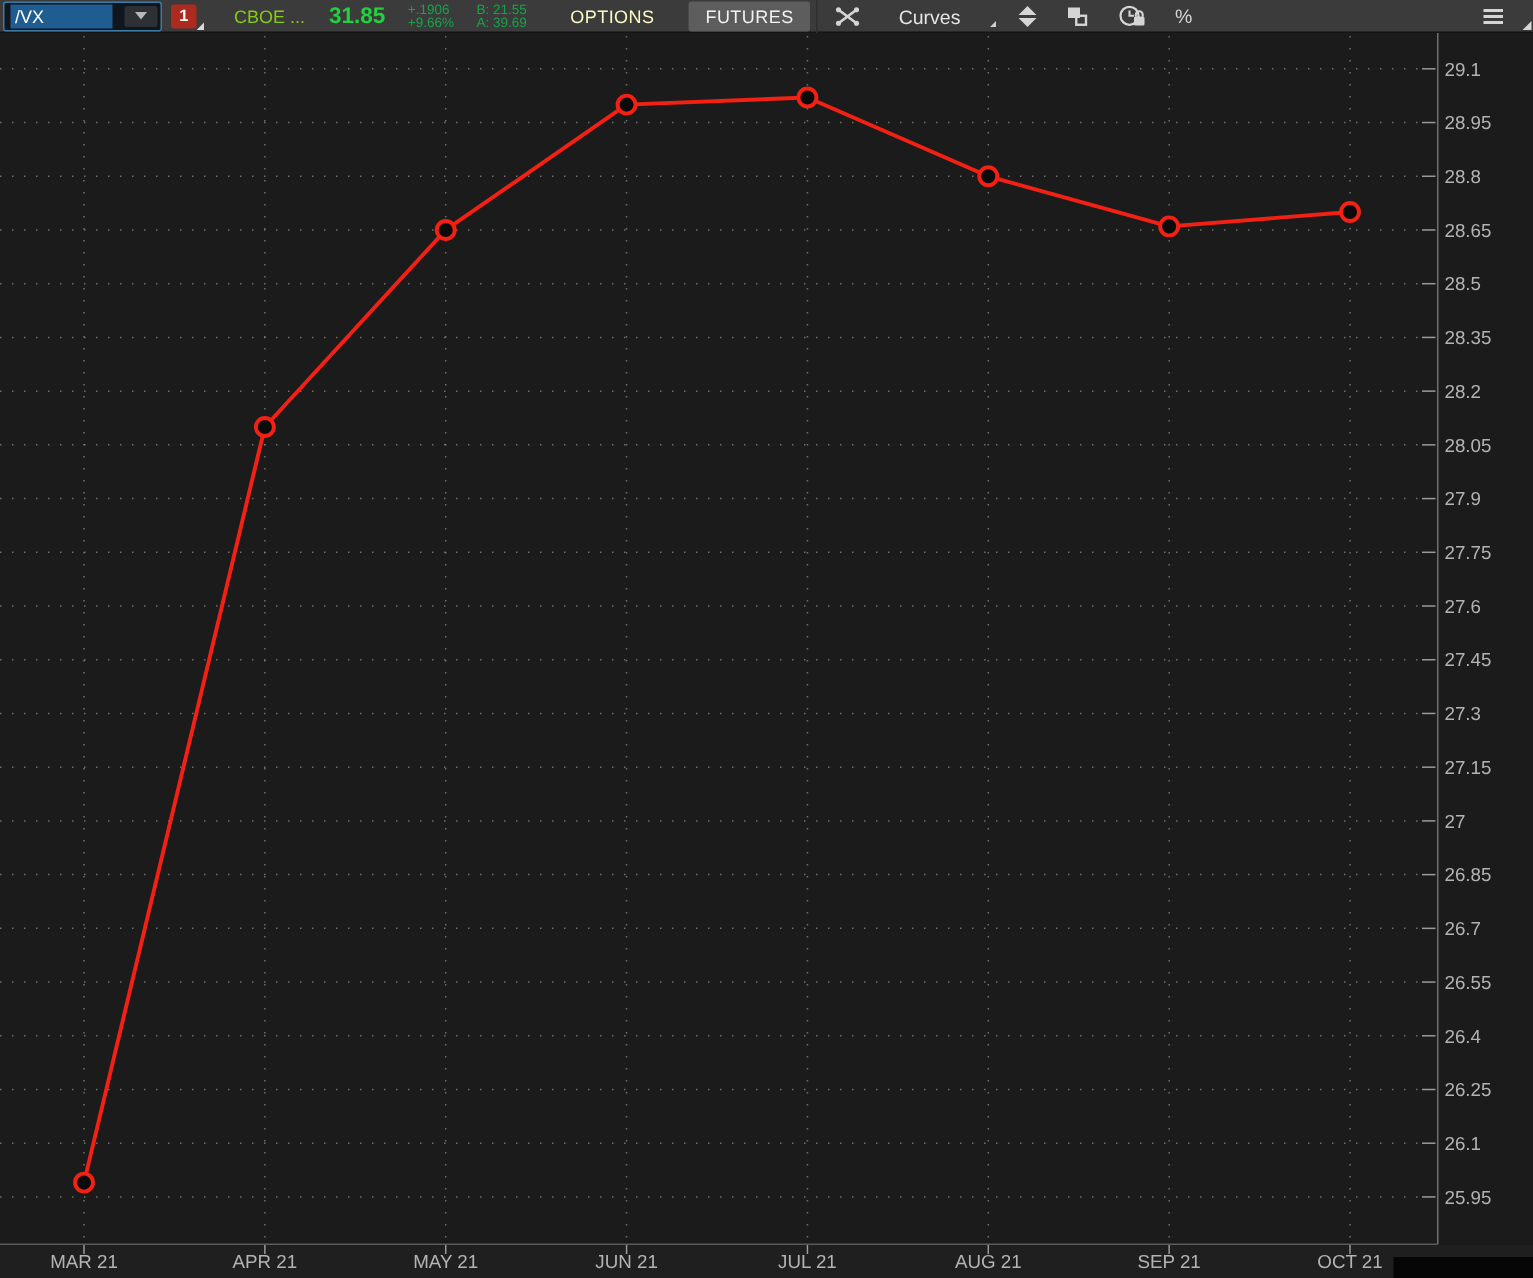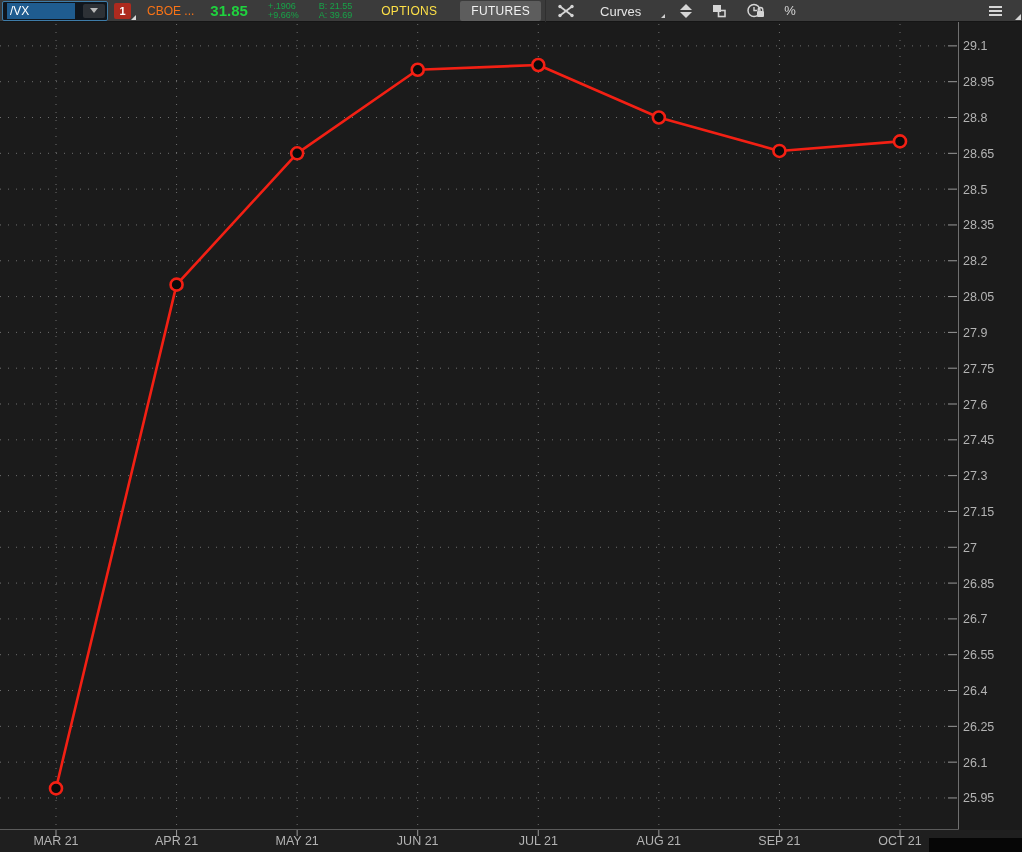--- a/index.html
+++ b/index.html
@@ -27,26 +27,26 @@
     margin-left:auto;width:22px;height:14px;background:#2d3136;border-radius:2px;
     display:flex;align-items:center;justify-content:center;margin-right:2px;
   }
   .tri-down{width:0;height:0;border-left:4px solid transparent;border-right:4px solid transparent;border-top:5px solid #b8b8b8;}
   .order-badge{
     margin-left:6px;min-width:13px;height:16px;background:#ad2a1e;border-radius:2px;
     color:#ffffff;font-size:11px;font-weight:bold;display:flex;align-items:center;
     justify-content:center;padding:0 2px;
   }
   .badge-corner{width:0;height:0;border-left:5px solid transparent;border-bottom:5px solid #d8d8d8;align-self:flex-end;margin-bottom:1px;}
-  .exchange{margin-left:11px;font-size:12px;color:#f97316;}
+  .exchange{margin-left:20px;font-size:12px;color:#84cc16;}
   .last-price{margin-left:16px;font-size:15px;font-weight:bold;color:#1fd23e;}
-  .mini-stack{margin-left:20px;display:flex;flex-direction:column;justify-content:flex-start;line-height:9px;}
+  .mini-stack{margin-left:15px;display:flex;flex-direction:column;justify-content:flex-start;line-height:9px;}
   .mini-stack span{font-size:9px;color:#17a348;}
   .tb-btn{
-    font-size:12px;color:#fde047;letter-spacing:.3px;padding:3px 11px;border-radius:2px;
+    font-size:12px;color:#fef9c3;letter-spacing:.3px;padding:3px 11px;border-radius:2px;
     display:flex;align-items:center;
   }
   .options-btn{margin-left:18px;}
   .futures-btn{margin-left:12px;background:#5d5d5d;color:#f2f2f2;}
   .tb-sep{width:1px;height:22px;background:#2f2f2f;margin:0 4px;}
   .curves-btn{display:flex;align-items:flex-end;padding:2px 6px;gap:18px;}
   .curves-label{font-size:13px;color:#e5e5e5;margin-left:6px;line-height:15px;}
   .dd-corner{width:0;height:0;border-left:4px solid transparent;border-bottom:4px solid #cfcfcf;margin-left:2px;margin-bottom:1px;}
   .icon-btn{display:flex;align-items:center;justify-content:center;height:22px;padding:0 9px;}
   .diamond-arrows{display:flex;flex-direction:column;align-items:center;gap:2px;}

